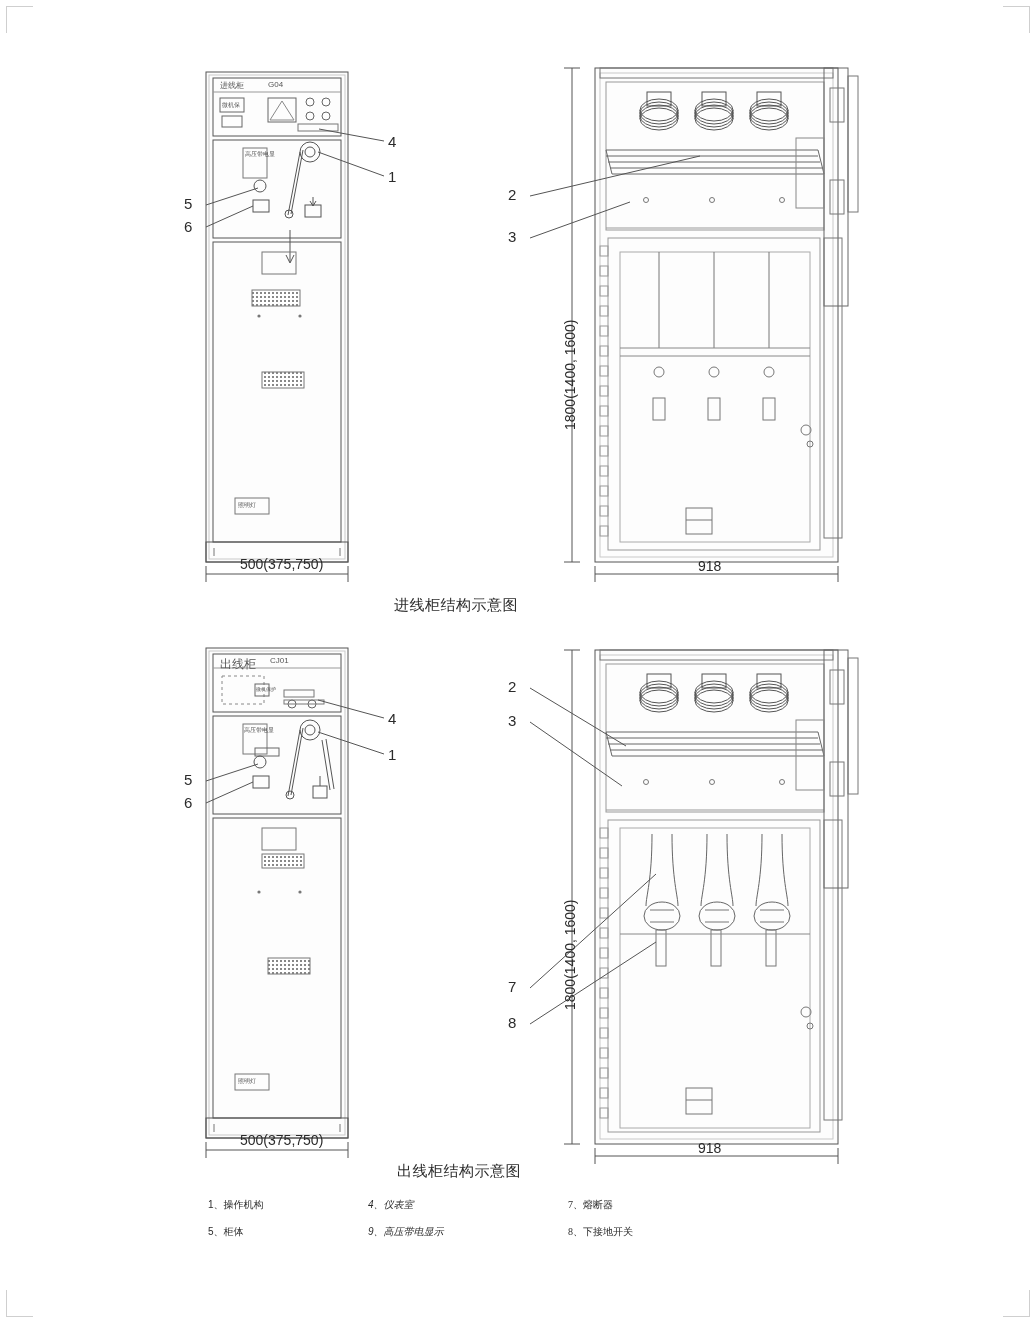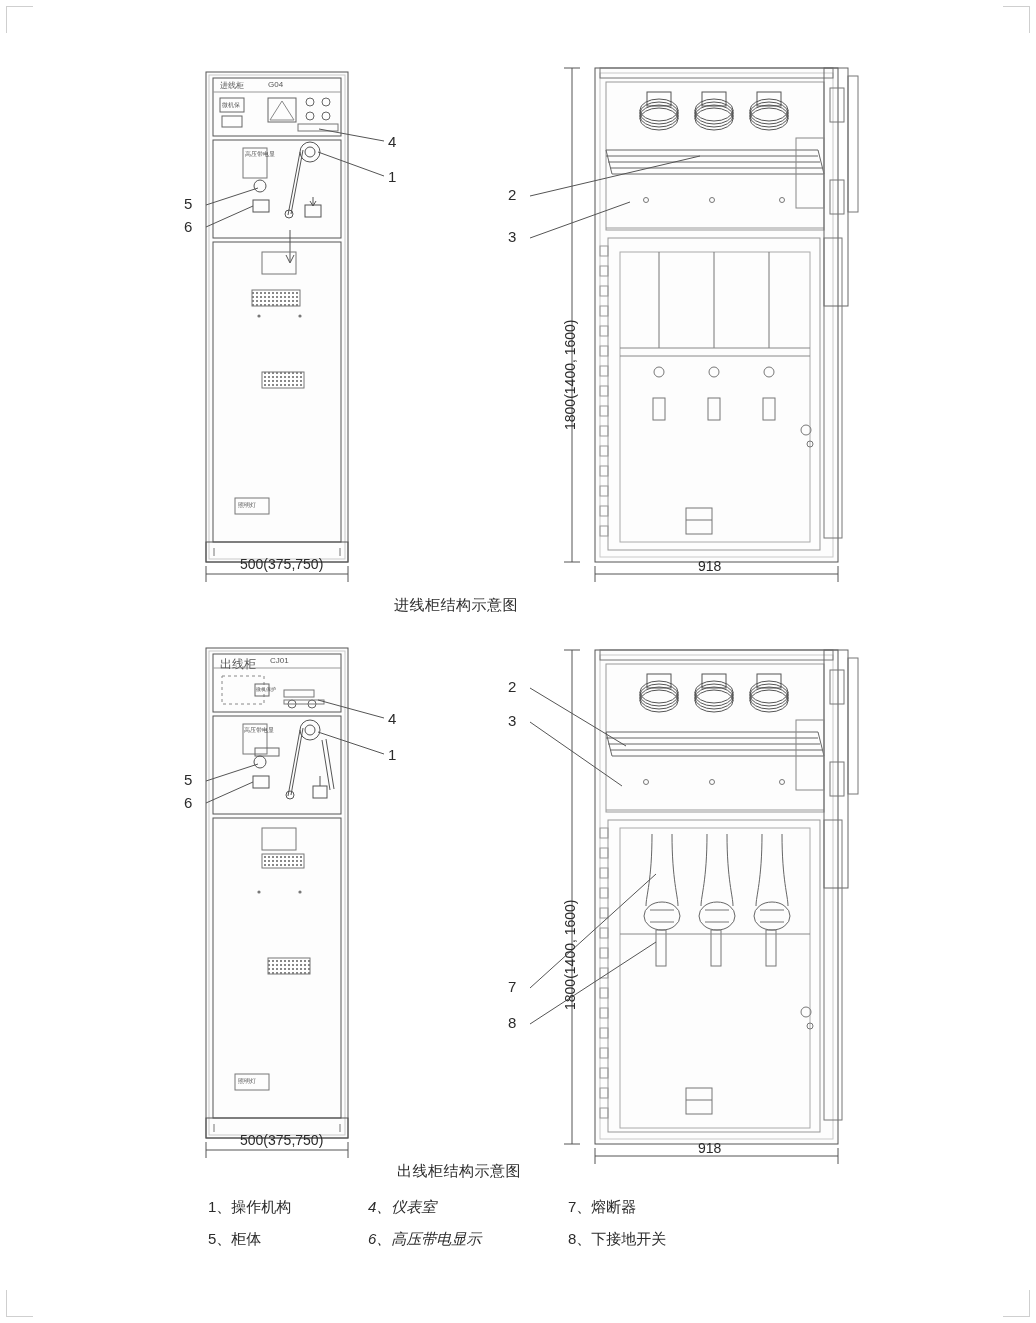--- a/index.html
+++ b/index.html
@@ -58,33 +58,33 @@
   .callout {
     position: absolute;
     font-size: 15px;
     color: #2b2b2b;
   }
   .legend {
     position: absolute;
     left: 208px;
     top: 1198px;
     width: 700px;
-    font-size: 15px;
+    font-size: 10px;
     color: #2b2b2b;
   }
   .legend-row {
     display: flex;
     margin-bottom: 13px;
   }
   .legend-col {
     width: 160px;
     white-space: nowrap;
   }
   .legend-col.c2 { width: 200px; font-style: italic; }
-  .legend-col.c3 { width: 200px; }
+  .legend-col.c3 { width: 200px; font-family: Liberation Serif, serif; }
   .panel-label {
     position: absolute;
     font-size: 7px;
     color: #555;
     white-space: nowrap;
   }
 </style>
 </head>
 <body>
 
@@ -435,18 +435,18 @@
   <div class="cap" style="left:397px; top:1162px;">出线柜结构示意图</div>
 
   <div class="legend">
     <div class="legend-row">
       <div class="legend-col">1、操作机构</div>
       <div class="legend-col c2">4、仪表室</div>
       <div class="legend-col c3">7、熔断器</div>
     </div>
     <div class="legend-row">
       <div class="legend-col">5、柜体</div>
-      <div class="legend-col c2">6、高压带电显示</div>
+      <div class="legend-col c2">9、高压带电显示</div>
       <div class="legend-col c3">8、下接地开关</div>
     </div>
   </div>
 
 </div>
 
 </body></html>

